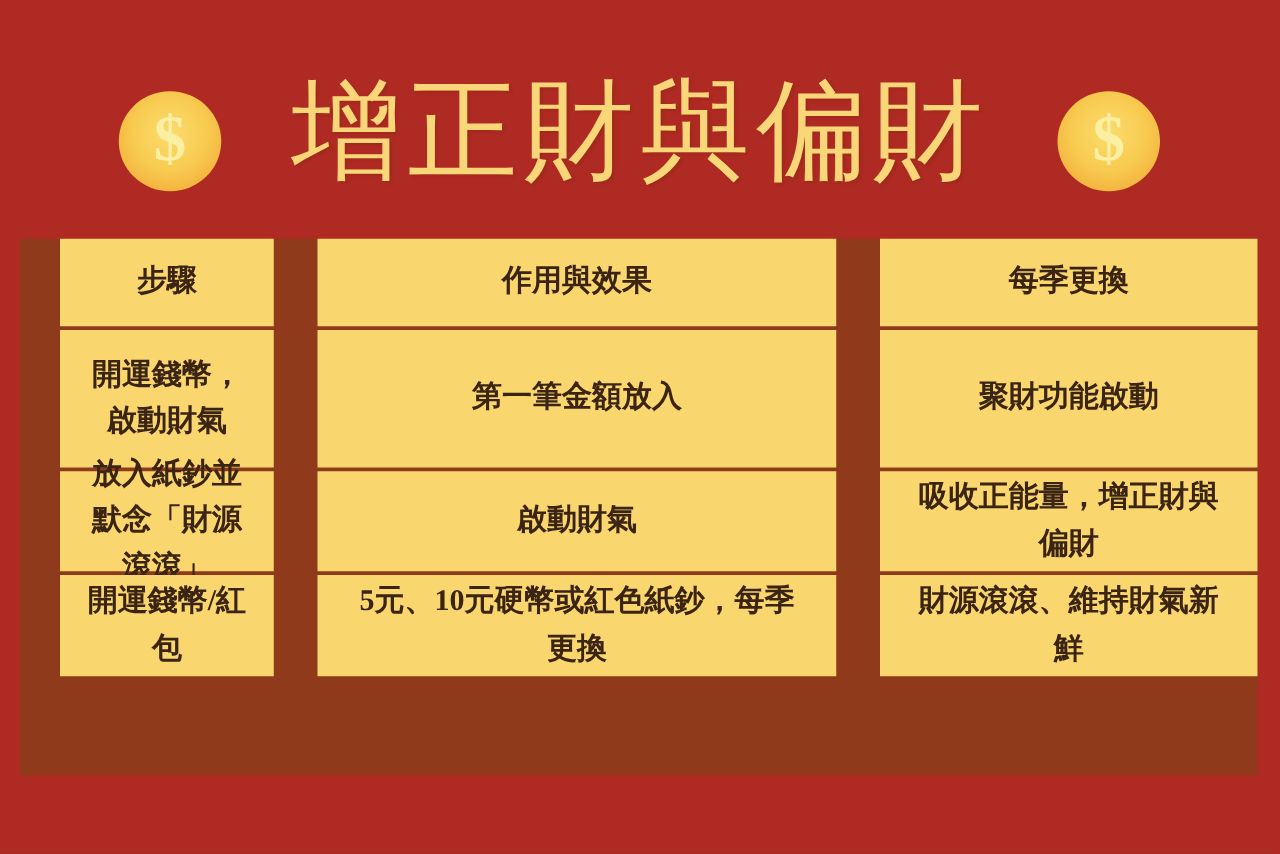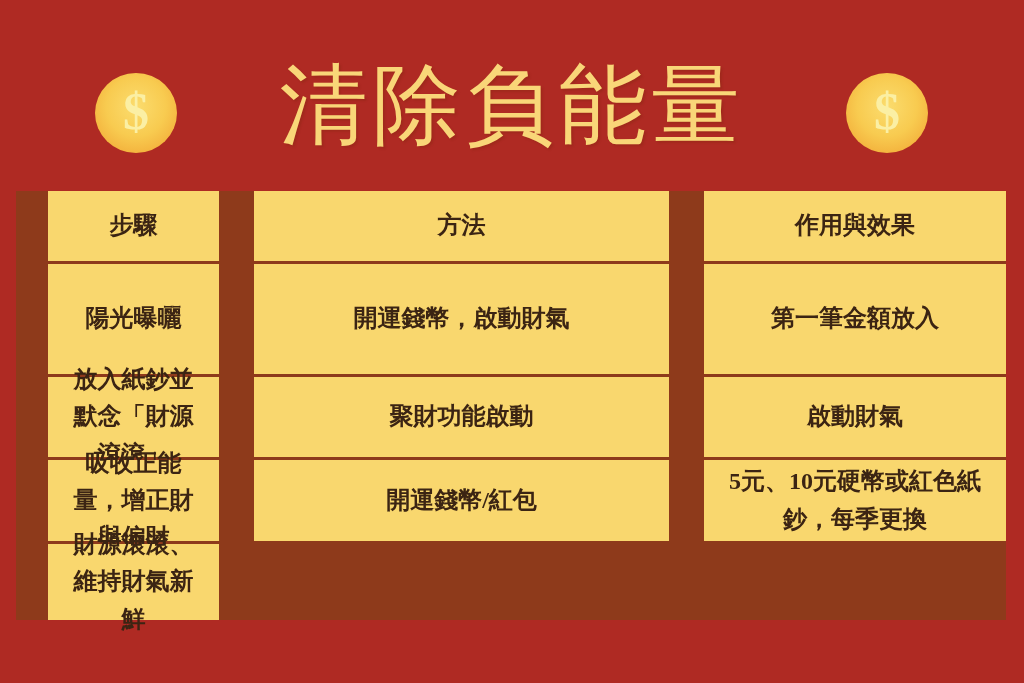--- a/index.html
+++ b/index.html
@@ -87,38 +87,37 @@
     font-size: 24px;
   }
 </style>
 </head>
 <body>
 
 <div class="header">
   <div class="coin coin-left">
     <span class="dollar">$</span>
   </div>
-  <div class="page-title">清除負能量</div>
+  <div class="page-title">增正財與偏財</div>
   <div class="coin coin-right">
     <span class="dollar">$</span>
   </div>
 </div>
 
 <div class="ritual-table">
 
   <div class="cell header-cell">步驟</div>
-  <div class="cell header-cell">方法</div>
   <div class="cell header-cell">作用與效果</div>
 
-  <div class="cell">陽光曝曬</div>
+  <div class="cell">每季更換</div>
   <div class="cell">開運錢幣，啟動財氣</div>
 
   <div class="cell">第一筆金額放入</div>
+  <div class="cell">聚財功能啟動</div>
   <div class="cell">放入紙鈔並默念「財源滾滾」</div>
-  <div class="cell">聚財功能啟動</div>
 
   <div class="cell">啟動財氣</div>
   <div class="cell">吸收正能量，增正財與偏財</div>
 
   <div class="cell">開運錢幣/紅包</div>
   <div class="cell">5元、10元硬幣或紅色紙鈔，每季更換</div>
   <div class="cell">財源滾滾、維持財氣新鮮</div>
 </div>
 
 </body></html>

